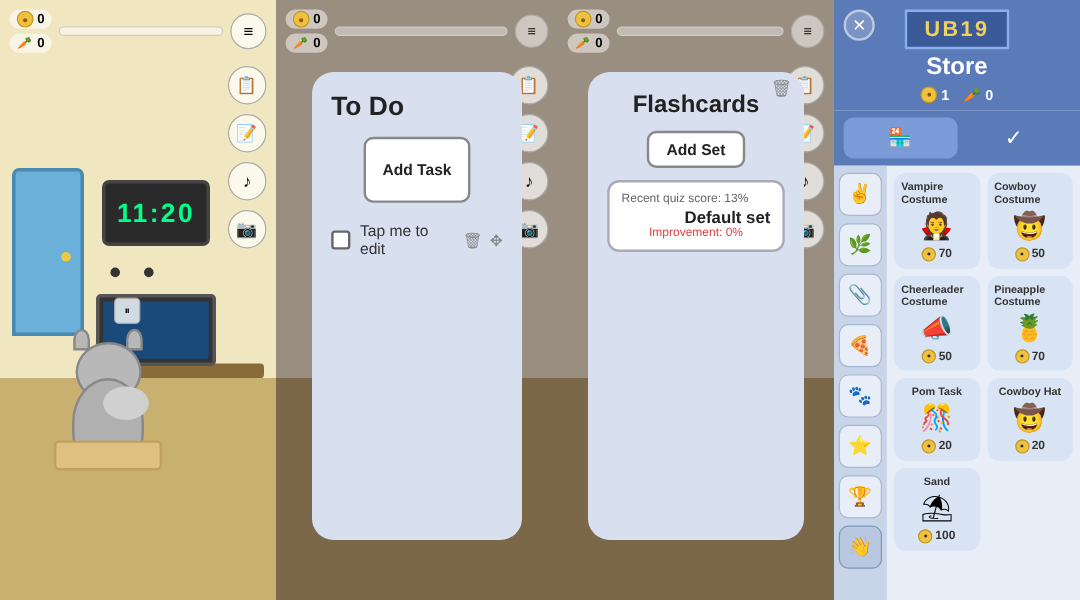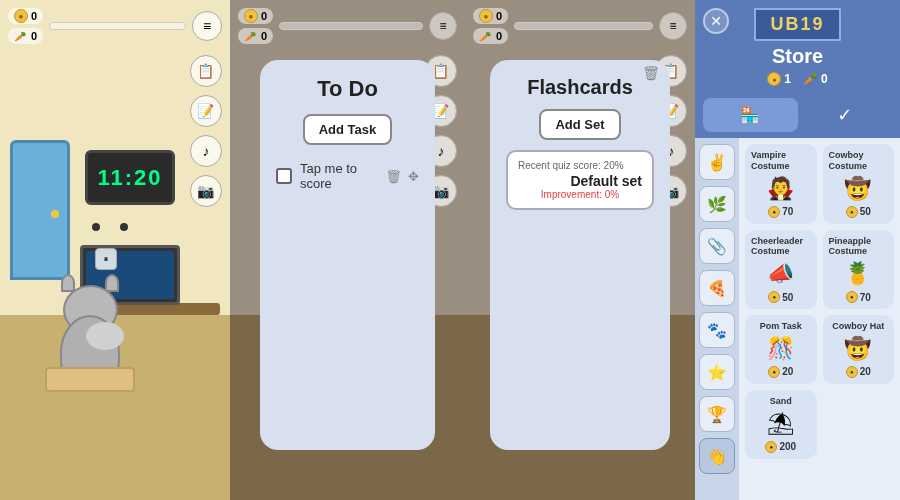--- a/index.html
+++ b/index.html
@@ -306,30 +306,29 @@
       bottom: 50px;
       background: #d8e0f0;
       border-radius: 18px;
       padding: 16px;
       display: flex;
       flex-direction: column;
       gap: 12px;
       z-index: 10;
     }
     .panel-todo .card-title {
-      text-align: center;
       font-size: 22px;
       font-weight: bold;
       color: #222;
     }
     .add-task-btn {
       background: white;
       border: 2px solid #888;
       border-radius: 8px;
-      padding: 6px 14px;
+      padding: 18px 14px;
       font-size: 13px;
       font-weight: bold;
       cursor: pointer;
       text-align: center;
       color: #222;
       align-self: center;
     }
     .task-row {
       display: flex;
       align-items: center;
@@ -743,21 +742,21 @@
     <div class="sidebar-icon-btn">📝</div>
     <div class="sidebar-icon-btn">♪</div>
     <div class="sidebar-icon-btn">📷</div>
   </div>
 
   <div class="card">
     <div class="card-title">To Do</div>
     <div class="add-task-btn">Add Task</div>
     <div class="task-row">
       <div class="task-checkbox"></div>
-      <span class="task-label">Tap me to score</span>
+      <span class="task-label">Tap me to edit</span>
       <div class="task-actions">
         <span>🗑</span>
         <span>✥</span>
       </div>
     </div>
   </div>
 </div>
 
 <div class="panel-flash">
   <div class="wall-bg"></div>
@@ -784,21 +783,21 @@
     <div class="sidebar-icon-btn">♪</div>
     <div class="sidebar-icon-btn">📷</div>
   </div>
 
   <div class="trash-icon-flash">🗑</div>
 
   <div class="card">
     <div class="card-title">Flashcards</div>
     <div class="add-set-btn">Add Set</div>
     <div class="flash-set-card">
-      <div class="flash-set-score">Recent quiz score: 20%</div>
+      <div class="flash-set-score">Recent quiz score: 13%</div>
       <div class="flash-set-name">Default set</div>
       <div class="flash-set-improvement">Improvement: 0%</div>
     </div>
   </div>
 </div>
 
 <div class="panel-store">
 
   <div class="store-header">
     <div class="store-close-btn">✕</div>
@@ -889,19 +888,19 @@
           <div class="price-coin">●</div>
           <span>20</span>
         </div>
       </div>
 
       <div class="store-item">
         <div class="store-item-name">Sand</div>
         <div class="store-item-icon">⛱</div>
         <div class="store-item-price">
           <div class="price-coin">●</div>
-          <span>200</span>
+          <span>100</span>
         </div>
       </div>
 
     </div>
   </div>
 </div>
 
 </body></html>

